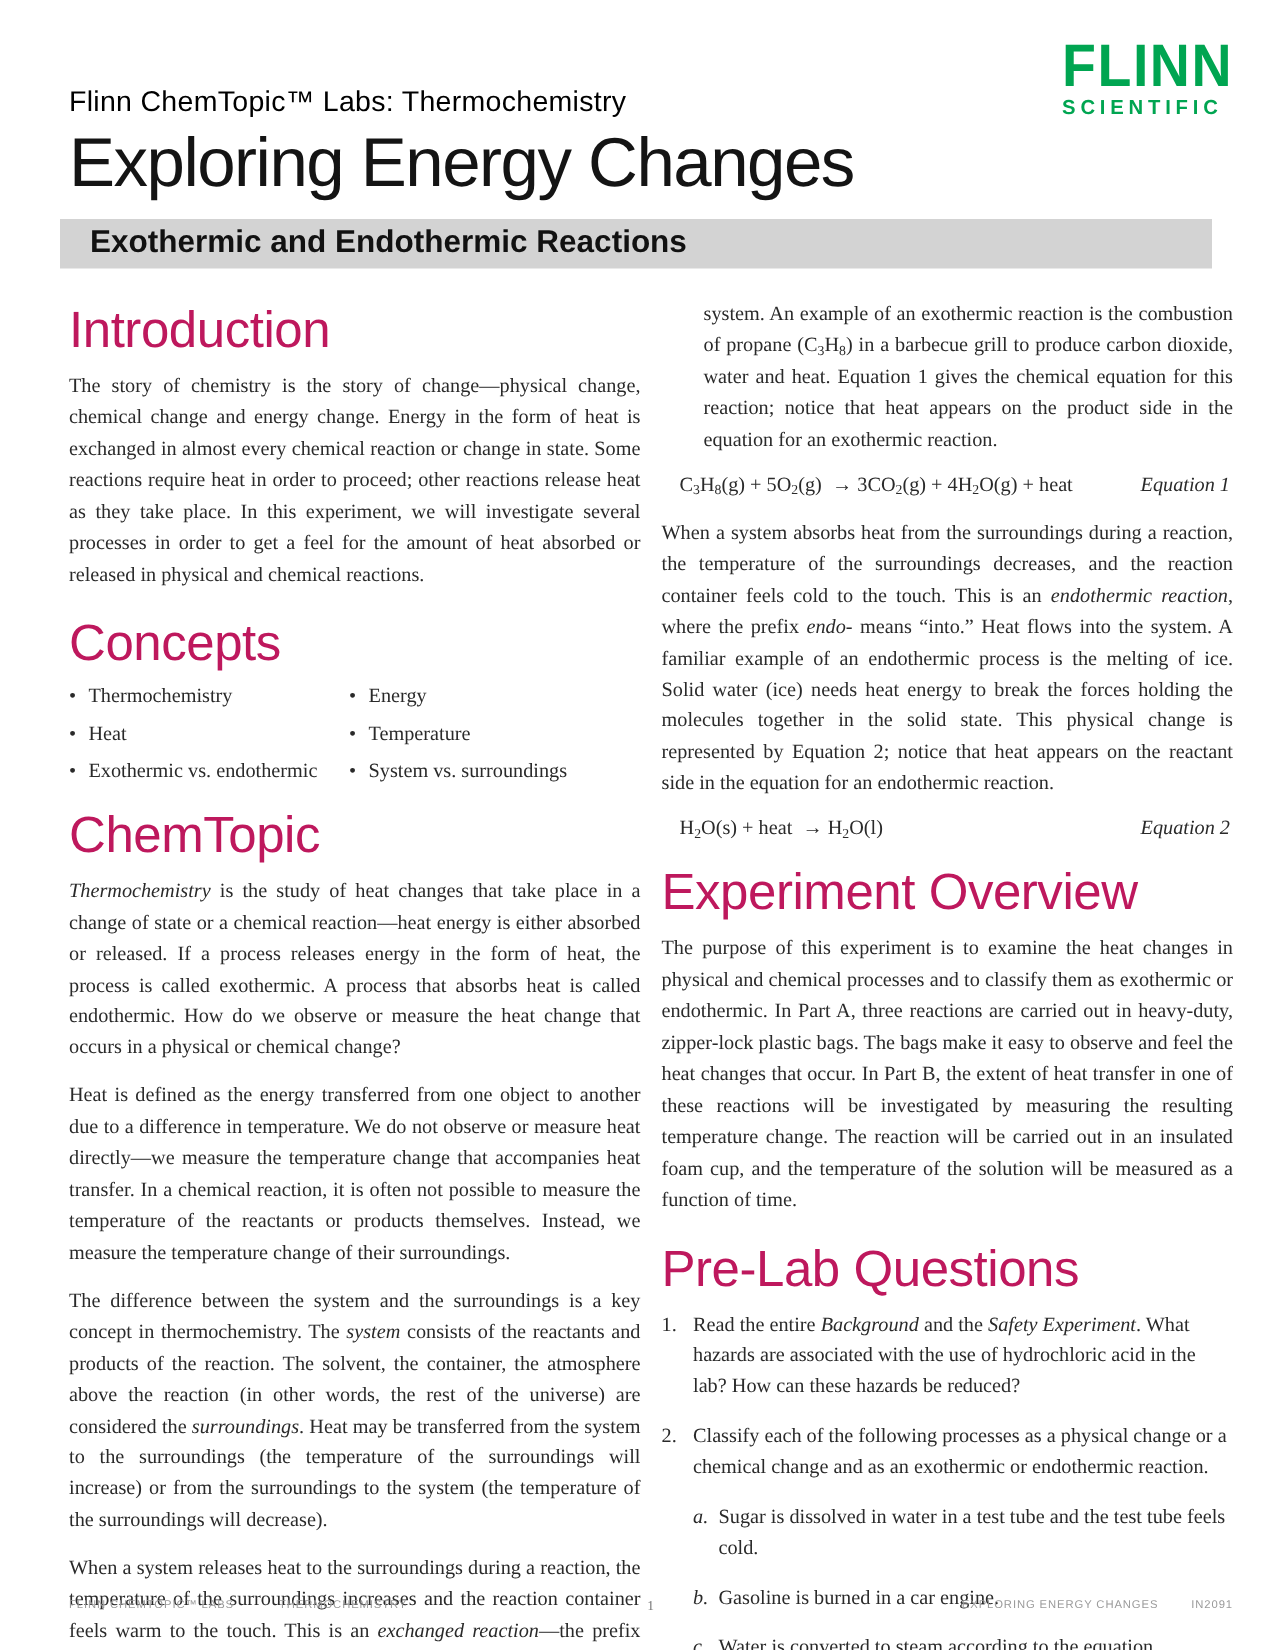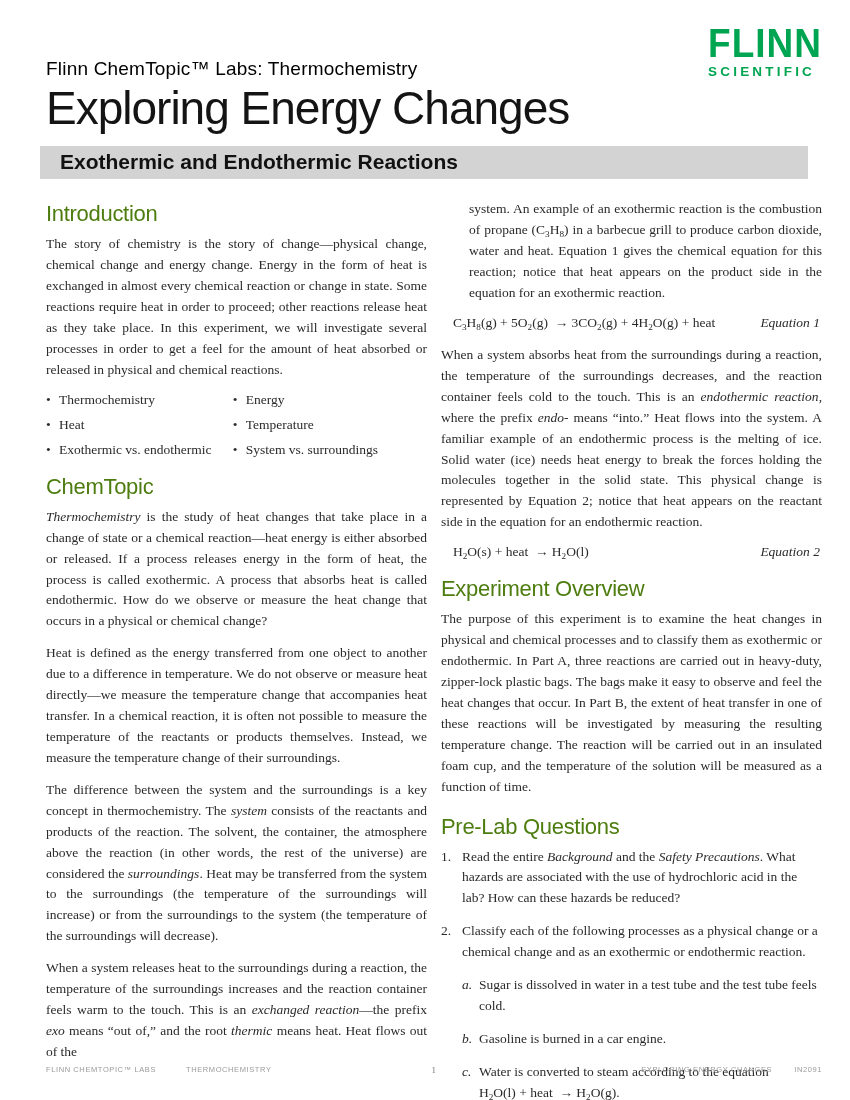--- a/index.html
+++ b/index.html
@@ -42,21 +42,21 @@
     margin:14px 14px 0 -6px;
     padding:4px 16px 5px 20px;
     font-family:"Liberation Sans",sans-serif;
     font-weight:700;font-size:21px;color:#111;
   }
   
   .columns{display:flex;gap:14px;margin-top:6px;}
   .col{flex:1;min-width:0;}
   h2{
     font-family:"Liberation Sans",sans-serif;
-    font-weight:400;font-size:22px;color:#4d7c0f;
+    font-weight:400;font-size:34px;color:#be185d;
     letter-spacing:-.3px;
     margin:16px 0 7px 0;
   }
   .col p{
     font-size:13.5px;line-height:1.55;
     text-align:justify;
     margin-bottom:11px;
   }
   sub{font-size:.68em;vertical-align:-.28em;line-height:0;}
   
@@ -109,20 +109,21 @@
   </div>
 
   <div class="banner">Exothermic and Endothermic Reactions</div>
 
   <div class="columns">
 
     <div class="col">
       <h2>Introduction</h2>
       <p>The story of chemistry is the story of change—physical change, chemical change and energy change. Energy in the form of heat is exchanged in almost every chemical reaction or change in state. Some reactions require heat in order to proceed; other reactions release heat as they take place. In this experiment, we will investigate several processes in order to get a feel for the amount of heat absorbed or released in physical and chemical reactions.</p>
 
+      <h2>Concepts</h2>
       <div class="concepts-grid">
         <div class="bullet">
             <span class="dot">•</span>
             <span>Thermochemistry</span>
           </div>
         <div class="bullet">
             <span class="dot">•</span>
             <span>Energy</span>
           </div>
         <div class="bullet">
@@ -165,21 +166,21 @@
         <span class="eq-label">Equation 2</span>
       </div>
 
       <h2>Experiment Overview</h2>
       <p>The purpose of this experiment is to examine the heat changes in physical and chemical processes and to classify them as exothermic or endothermic. In Part A, three reactions are carried out in heavy-duty, zipper-lock plastic bags. The bags make it easy to observe and feel the heat changes that occur. In Part B, the extent of heat transfer in one of these reactions will be investigated by measuring the resulting temperature change. The reaction will be carried out in an insulated foam cup, and the temperature of the solution will be measured as a function of time.</p>
 
       <h2>Pre-Lab Questions</h2>
 
       <div class="q">
         <span class="qnum">1.</span>
-        <div class="qtext">Read the entire <i>Background</i> and the <i>Safety Precautions</i>. What hazards are associated with the use of hydrochloric acid in the lab? How can these hazards be reduced?</div>
+        <div class="qtext">Read the entire <i>Background</i> and the <i>Safety Experiment</i>. What hazards are associated with the use of hydrochloric acid in the lab? How can these hazards be reduced?</div>
       </div>
 
       <div class="q">
         <span class="qnum">2.</span>
         <div class="qtext">Classify each of the following processes as a physical change or a chemical change and as an exothermic or endothermic reaction.</div>
       </div>
 
       <div class="q qsub">
         <span class="qnum">a.</span>
         <div class="qtext">Sugar is dissolved in water in a test tube and the test tube feels cold.</div>

